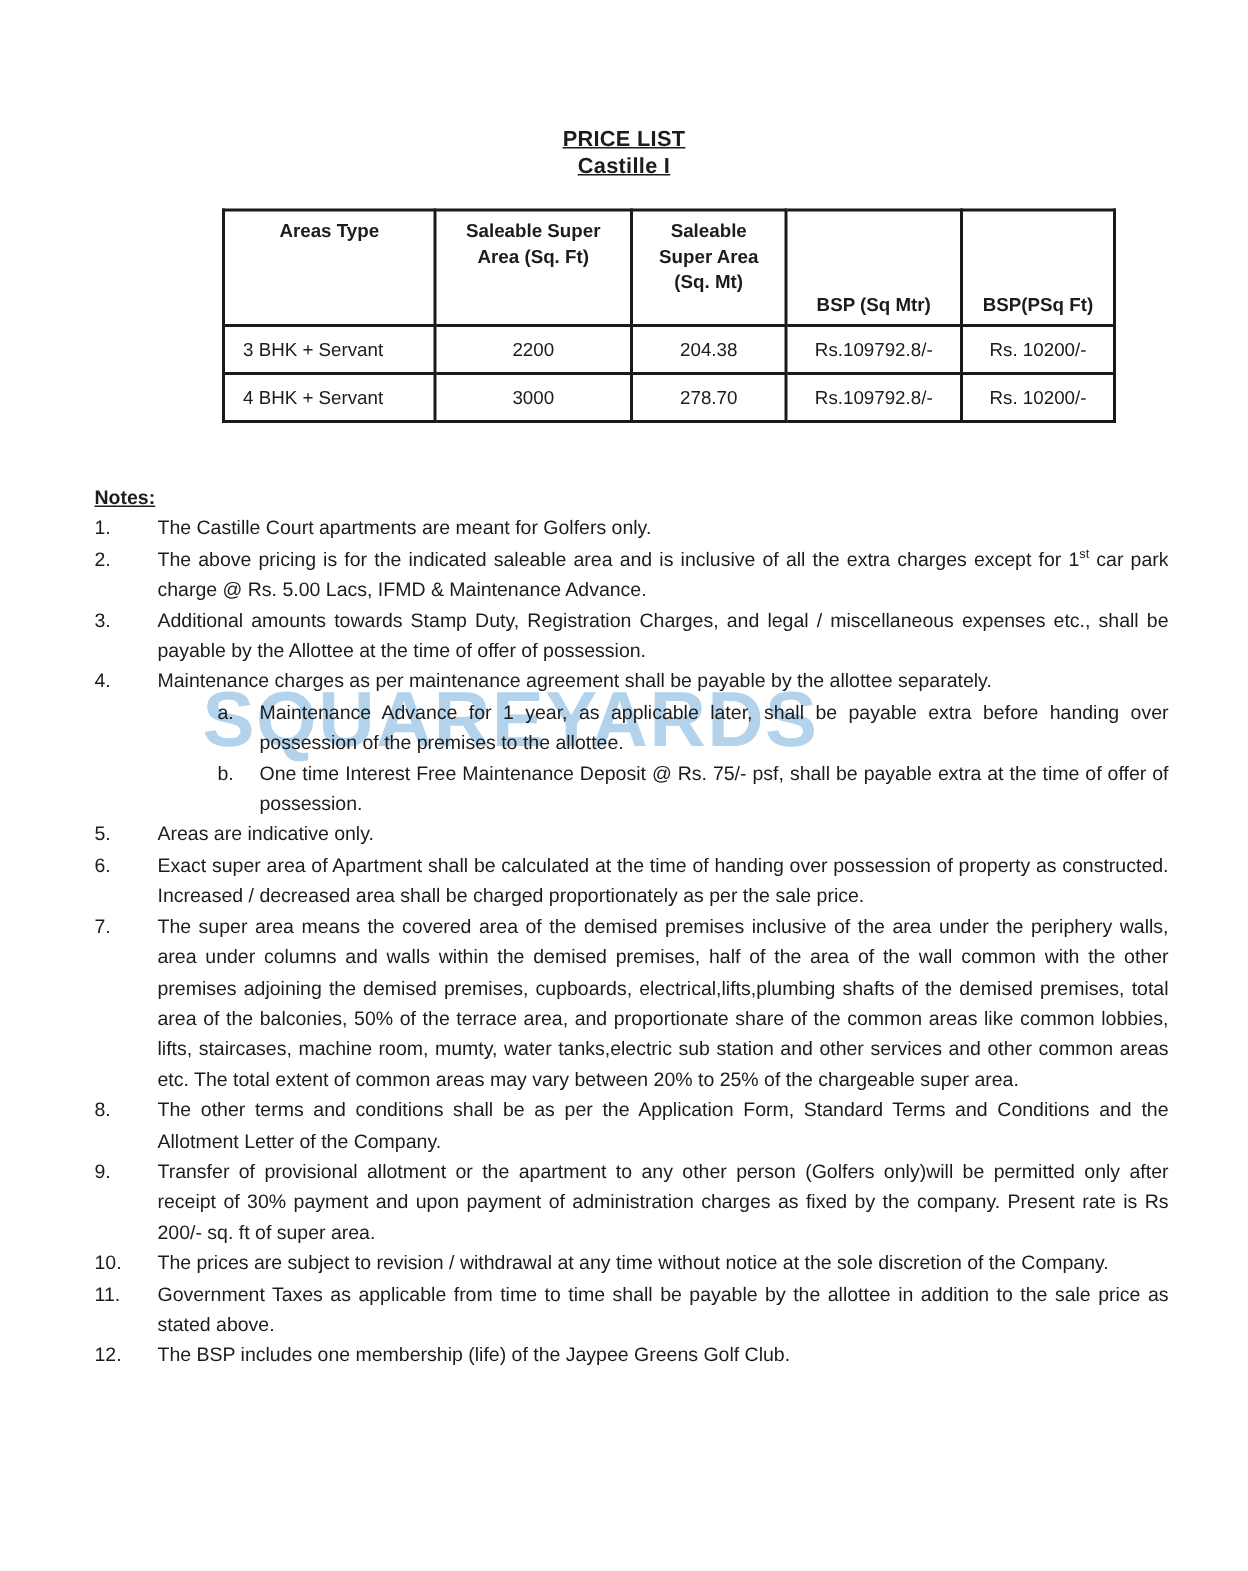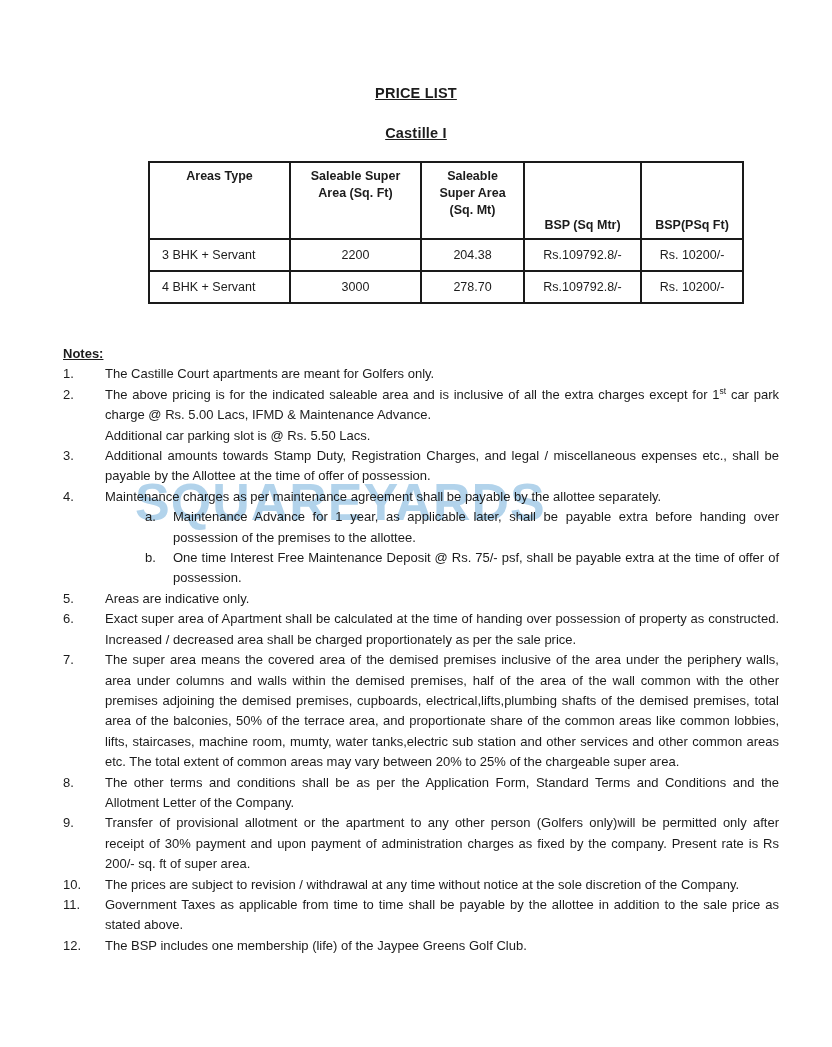--- a/index.html
+++ b/index.html
@@ -7,21 +7,21 @@
     position: relative;
     width: 832px;
     height: 1047px;
     background: #ffffff;
     font-family: "Liberation Sans", sans-serif;
     color: #1c1c1c;
     overflow: hidden;
     border-radius: 23px;
   }
   .title-wrap { padding-top: 84px; text-align: center; }
-  .subtitle-wrap { margin-top: 22px; text-align: center; }
+  .subtitle-wrap { text-align: center; }
   .u-bold {
     font-weight: bold;
     font-size: 14.5px;
     text-decoration: underline;
     letter-spacing: 0.2px;
   }
   table.price {
     border-collapse: collapse;
     margin: 19px 0 0 148px;
     table-layout: fixed;
@@ -135,21 +135,20 @@
     <div class="notes-heading">Notes:</div>
 
     <div class="note">
       <div class="note-num">1.</div>
       <div class="note-body">The Castille Court apartments are meant for Golfers only.</div>
     </div>
 
     <div class="note">
       <div class="note-num">2.</div>
       <div class="note-body"><span>The above pricing is for the indicated saleable area and is inclusive of all the extra charges except for 1</span><sup class="ord">st</sup><span> car park charge @ Rs. 5.00 Lacs, IFMD &amp; Maintenance Advance.</span>
-        <div>Additional car parking slot is @ Rs. 5.50 Lacs.</div>
       </div>
     </div>
 
     <div class="note">
       <div class="note-num">3.</div>
       <div class="note-body">Additional amounts towards Stamp Duty, Registration Charges, and legal / miscellaneous expenses etc., shall be payable by the Allottee at the time of offer of possession.</div>
     </div>
 
     <div class="note">
       <div class="note-num">4.</div>

